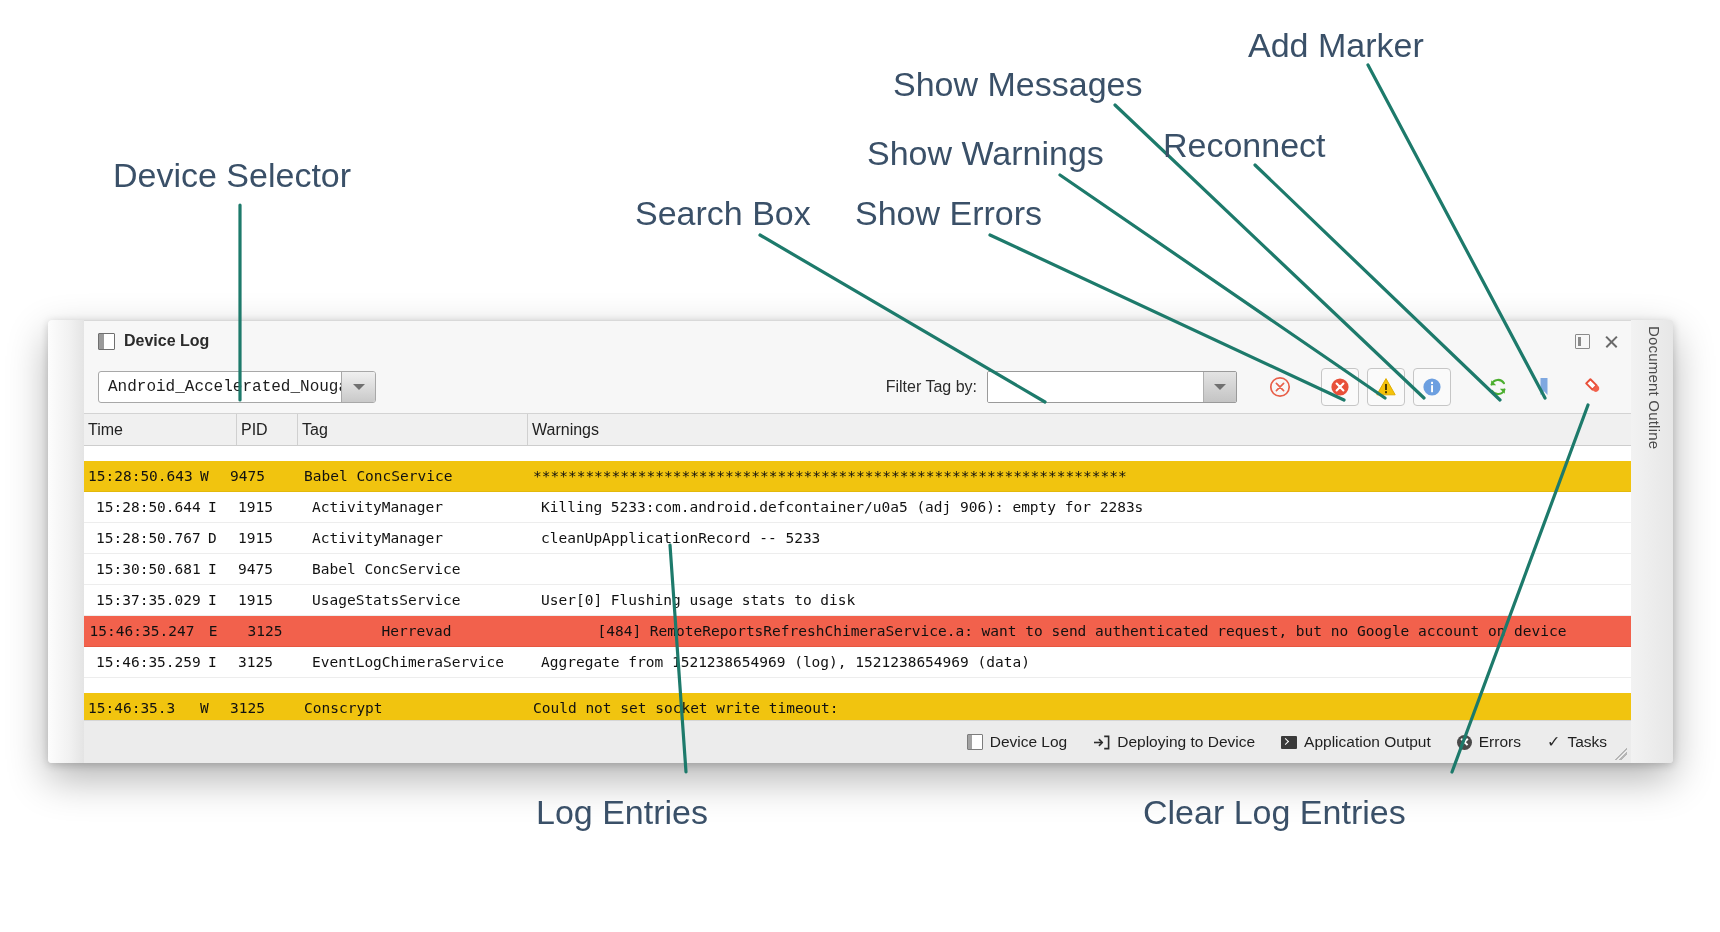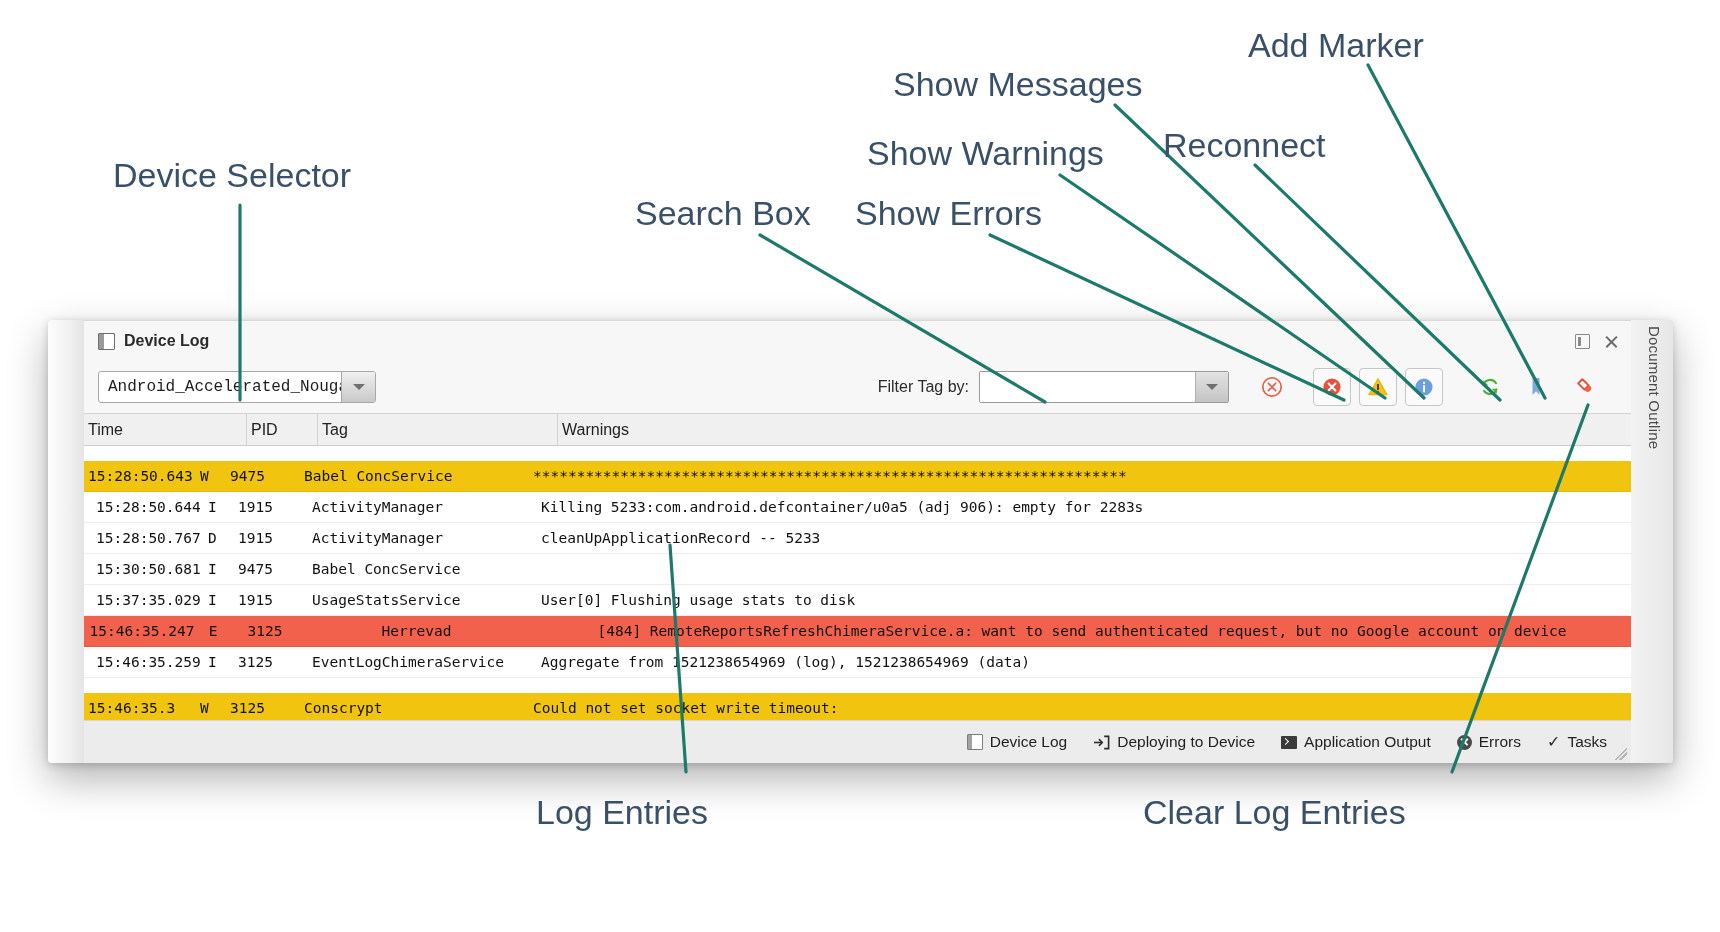--- a/index.html
+++ b/index.html
@@ -132,21 +132,21 @@
     border-left:1px solid #a8a8a8;
     display:flex;align-items:center;justify-content:center;
   }
   .caret-down{
     width:0;height:0;border-left:6px solid transparent;border-right:6px solid transparent;
     border-top:6px solid #707070;
   }
 
   
   .toolbar-right{
-    position:absolute;right:30px;top:0;height:52px;
+    position:absolute;right:22px;top:0;height:52px;
     display:flex;align-items:center;gap:0;
   }
   .filter-label{
     font-size:16px;color:#2b2b2b;margin-right:10px;
     font-family:"Liberation Sans", sans-serif;white-space:nowrap;
   }
   .filter-combo{
     display:flex;align-items:stretch;height:30px;width:248px;
     border:1px solid #9a9a9a;border-radius:2px;background:#fff;overflow:hidden;
   }
@@ -167,21 +167,21 @@
   }
   .icon-btn.boxed{border:1px solid #c6c6c6;background:#fafafa;}
   .icon-btn.plain{border:1px solid transparent;background:transparent;}
   .icon-sp{width:8px;}
 
   
   .log-table{flex:1;display:flex;flex-direction:column;background:#ffffff;overflow:hidden;}
   .log-header{
     display:flex;height:31px;flex:0 0 31px;align-items:center;
     background:#f0f0f0;border-top:1px solid #d3d3d3;border-bottom:1px solid #cdcdcd;
-    font-family:"Liberation Sans", sans-serif;font-size:16px;color:#222;gap:10px;
+    font-family:"Liberation Sans", sans-serif;font-size:16px;color:#222;
   }
   .log-header .hc{padding:0 0 0 4px;display:flex;align-items:center;height:100%;}
   .log-header .hc + .hc{border-left:1px solid #d0d0d0;}
   .col-time{width:148px;flex:0 0 148px;}
   .col-pid{width:56px;flex:0 0 56px;}
   .col-tag{width:225px;flex:0 0 225px;}
   .col-msg{flex:1;}
 
   .log-rows{flex:1;display:flex;flex-direction:column;background:#fff;}
   .log-row{

